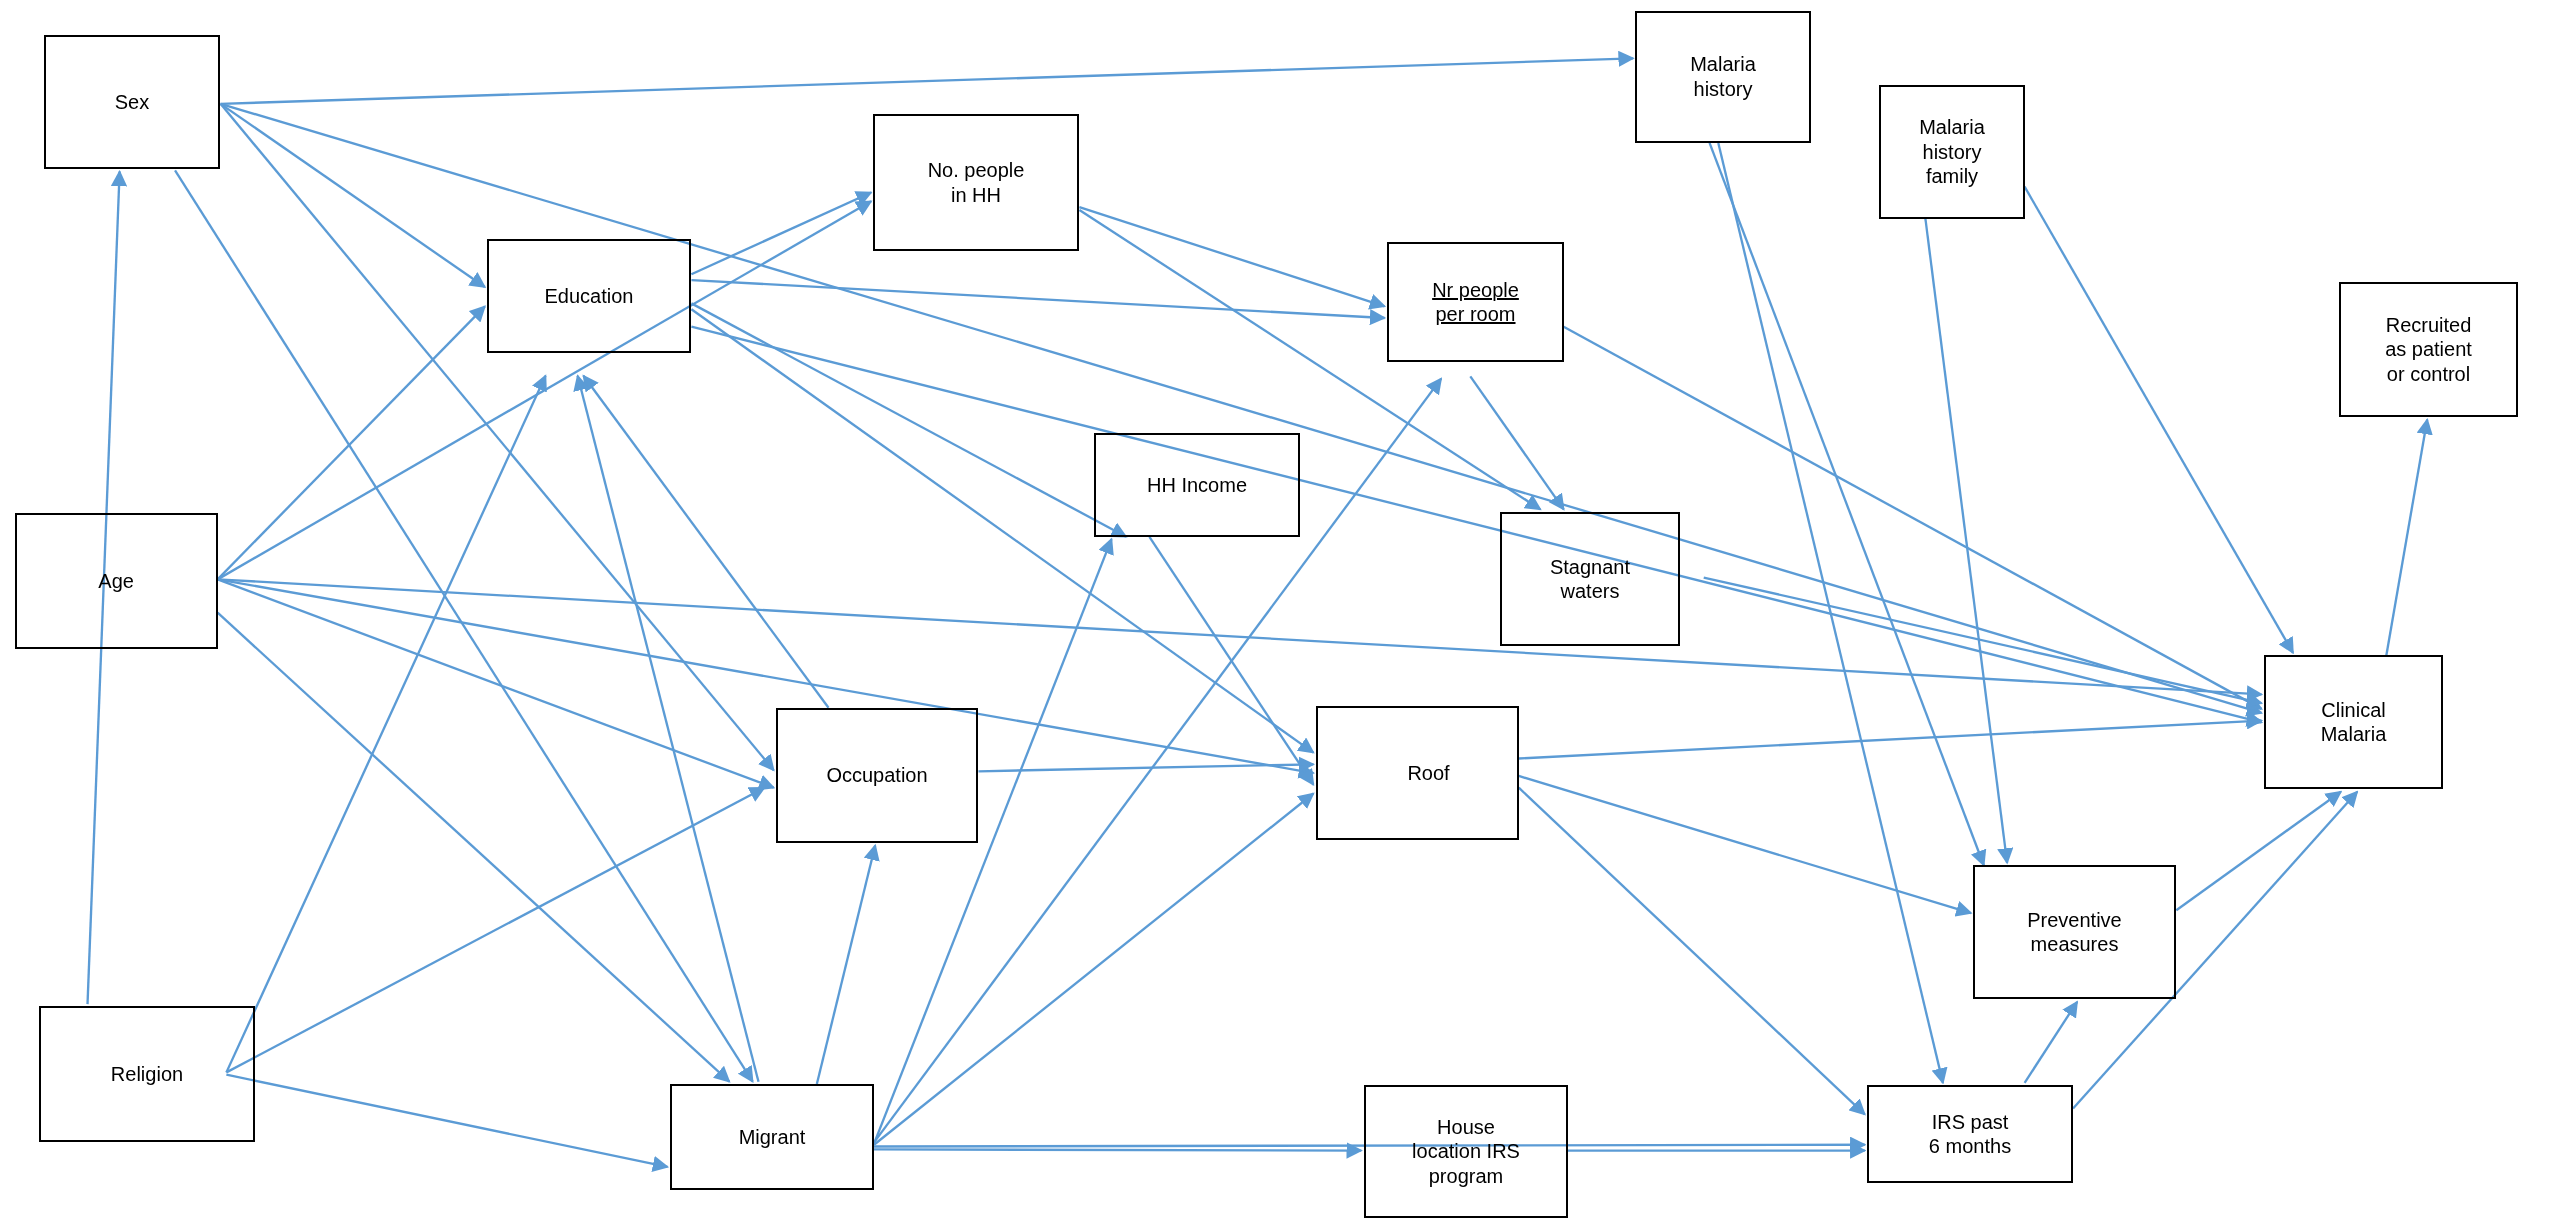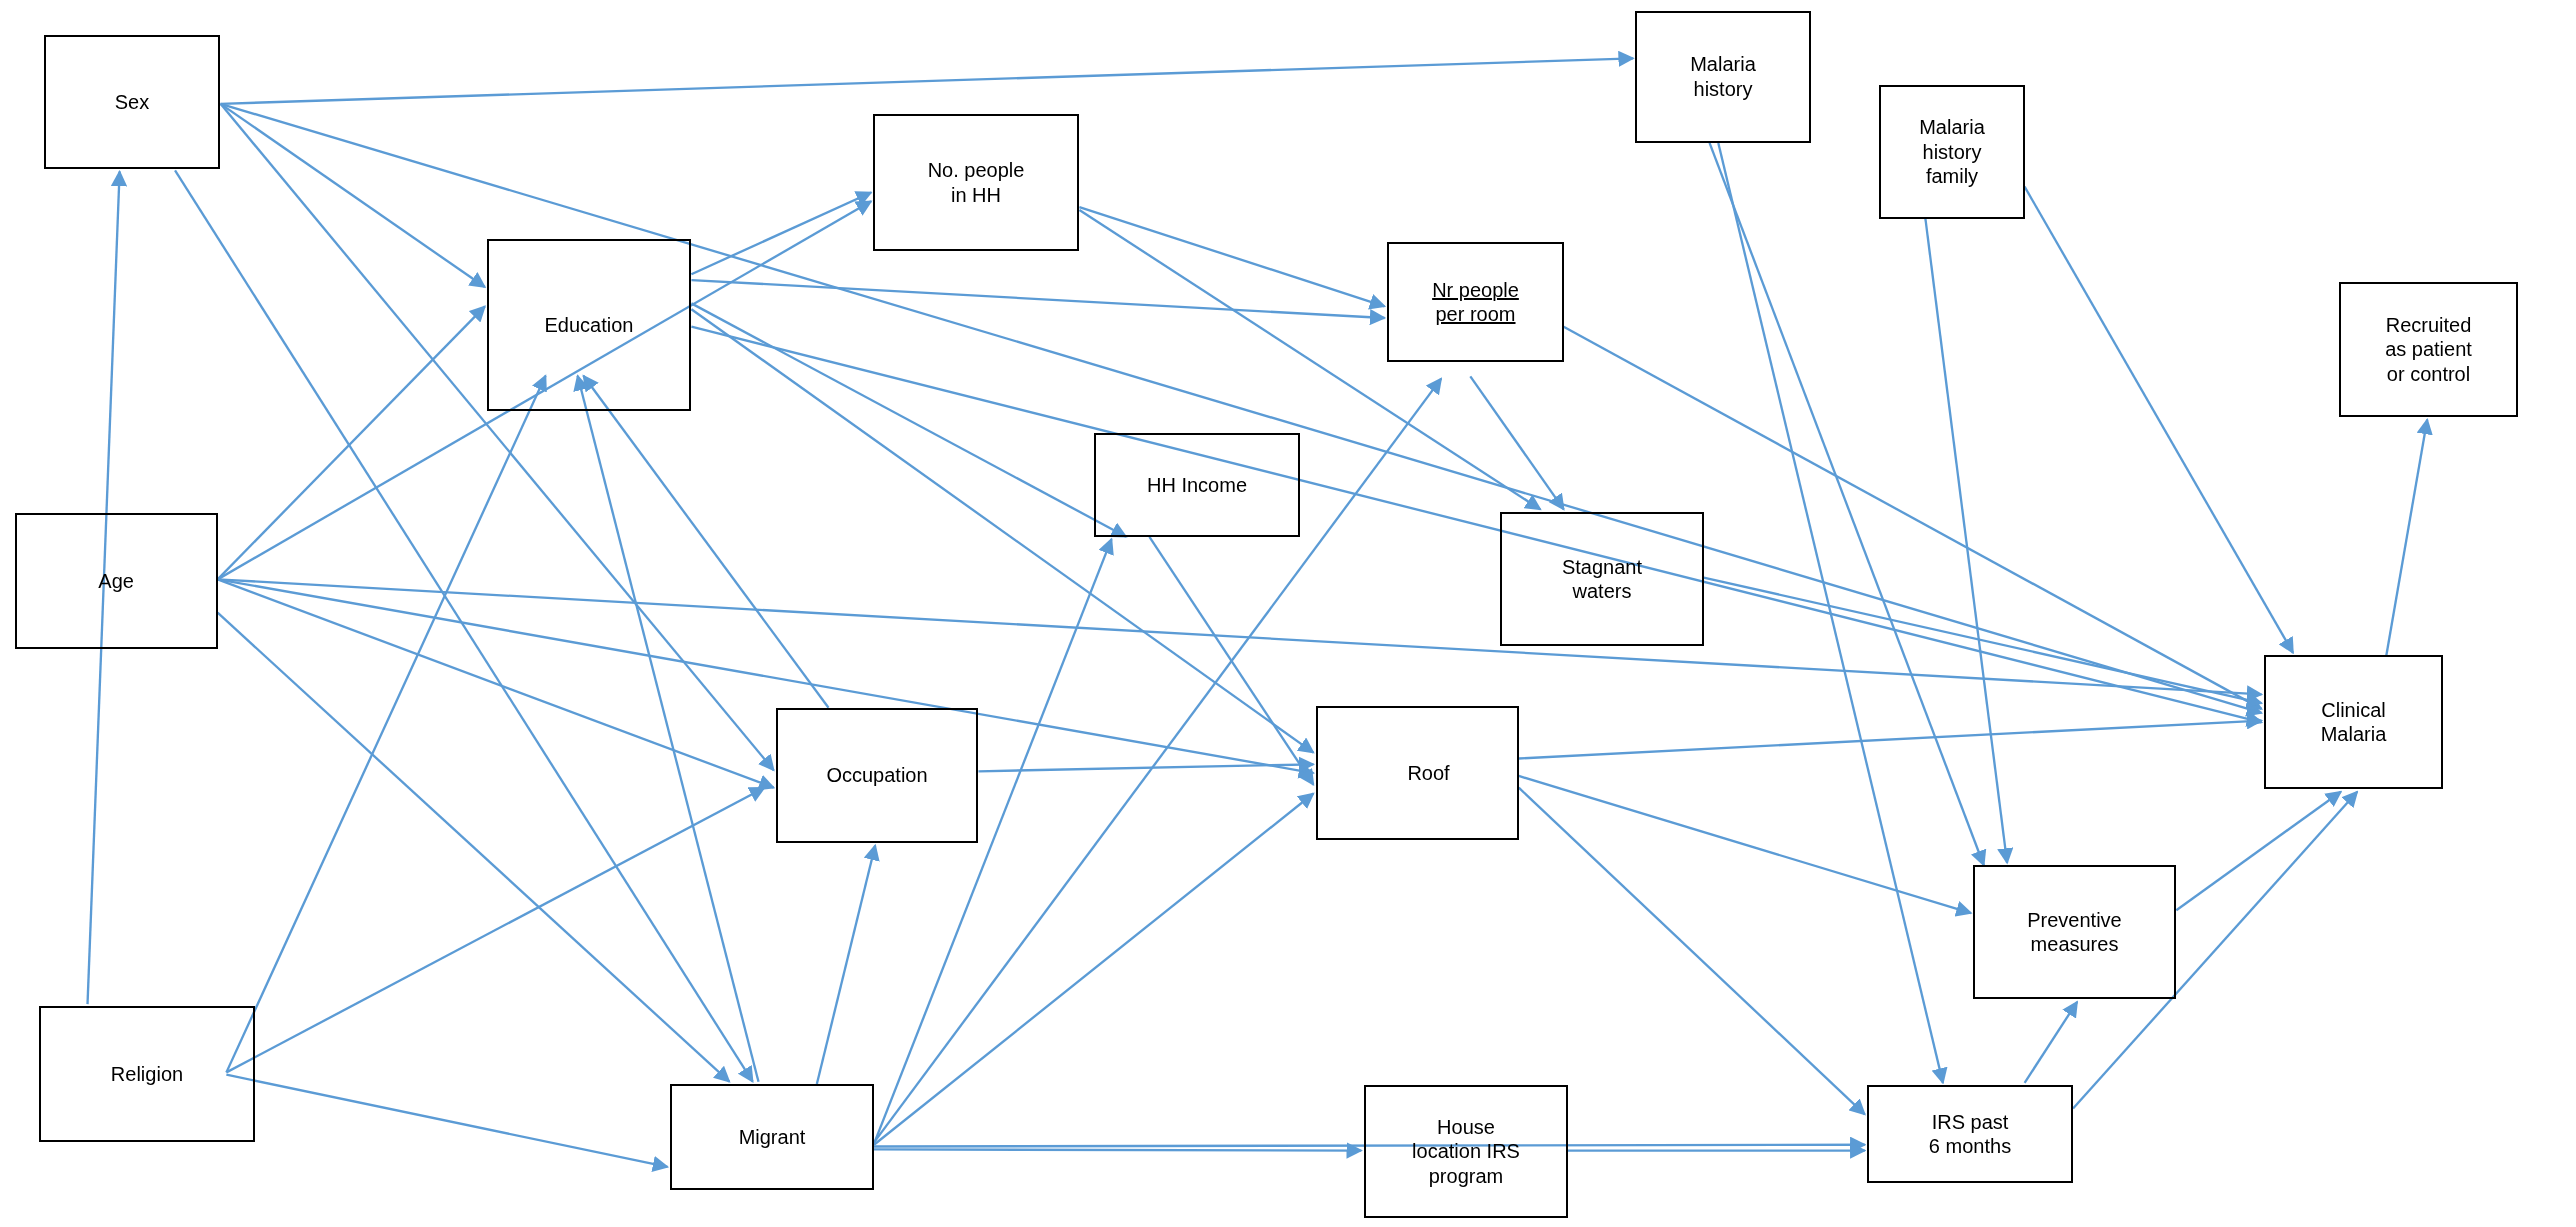--- a/index.html
+++ b/index.html
@@ -77,33 +77,33 @@
       </div>
       <div class="node" style="left: 873px; top: 114px; width: 206px; height: 137px;">
         <span>No. people<br>in HH</span>
       </div>
       <div class="node" style="left: 1635px; top: 10.5px; width: 176px; height: 132px;">
         <span>Malaria<br>history</span>
       </div>
       <div class="node" style="left: 1879px; top: 85px; width: 146px; height: 134px;">
         <span>Malaria<br>history<br>family</span>
       </div>
-      <div class="node" style="left: 487px; top: 239px; width: 204px; height: 172px;">
+      <div class="node" style="left: 487px; top: 239px; width: 204px; height: 114px;">
         <span>Education</span>
       </div>
       <div class="node" style="left: 1387px; top: 242px; width: 177px; height: 120px; text-decoration: underline;">
         <span>Nr people<br>per room</span>
       </div>
       <div class="node" style="left: 2339px; top: 282px; width: 179px; height: 135px;">
         <span>Recruited<br>as patient<br>or control</span>
       </div>
       <div class="node" style="left: 1094px; top: 433px; width: 206px; height: 104px;">
         <span>HH Income</span>
       </div>
-      <div class="node" style="left: 1500px; top: 512px; width: 204px; height: 134px;">
+      <div class="node" style="left: 1500px; top: 512px; width: 180px; height: 134px;">
         <span>Stagnant<br>waters</span>
       </div>
       <div class="node" style="left: 14.6px; top: 513px; width: 203px; height: 136px;">
         <span>Age</span>
       </div>
       <div class="node" style="left: 2264px; top: 655px; width: 179px; height: 134px;">
         <span>Clinical<br>Malaria</span>
       </div>
       <div class="node" style="left: 776px; top: 708px; width: 202px; height: 135px;">
         <span>Occupation</span>

